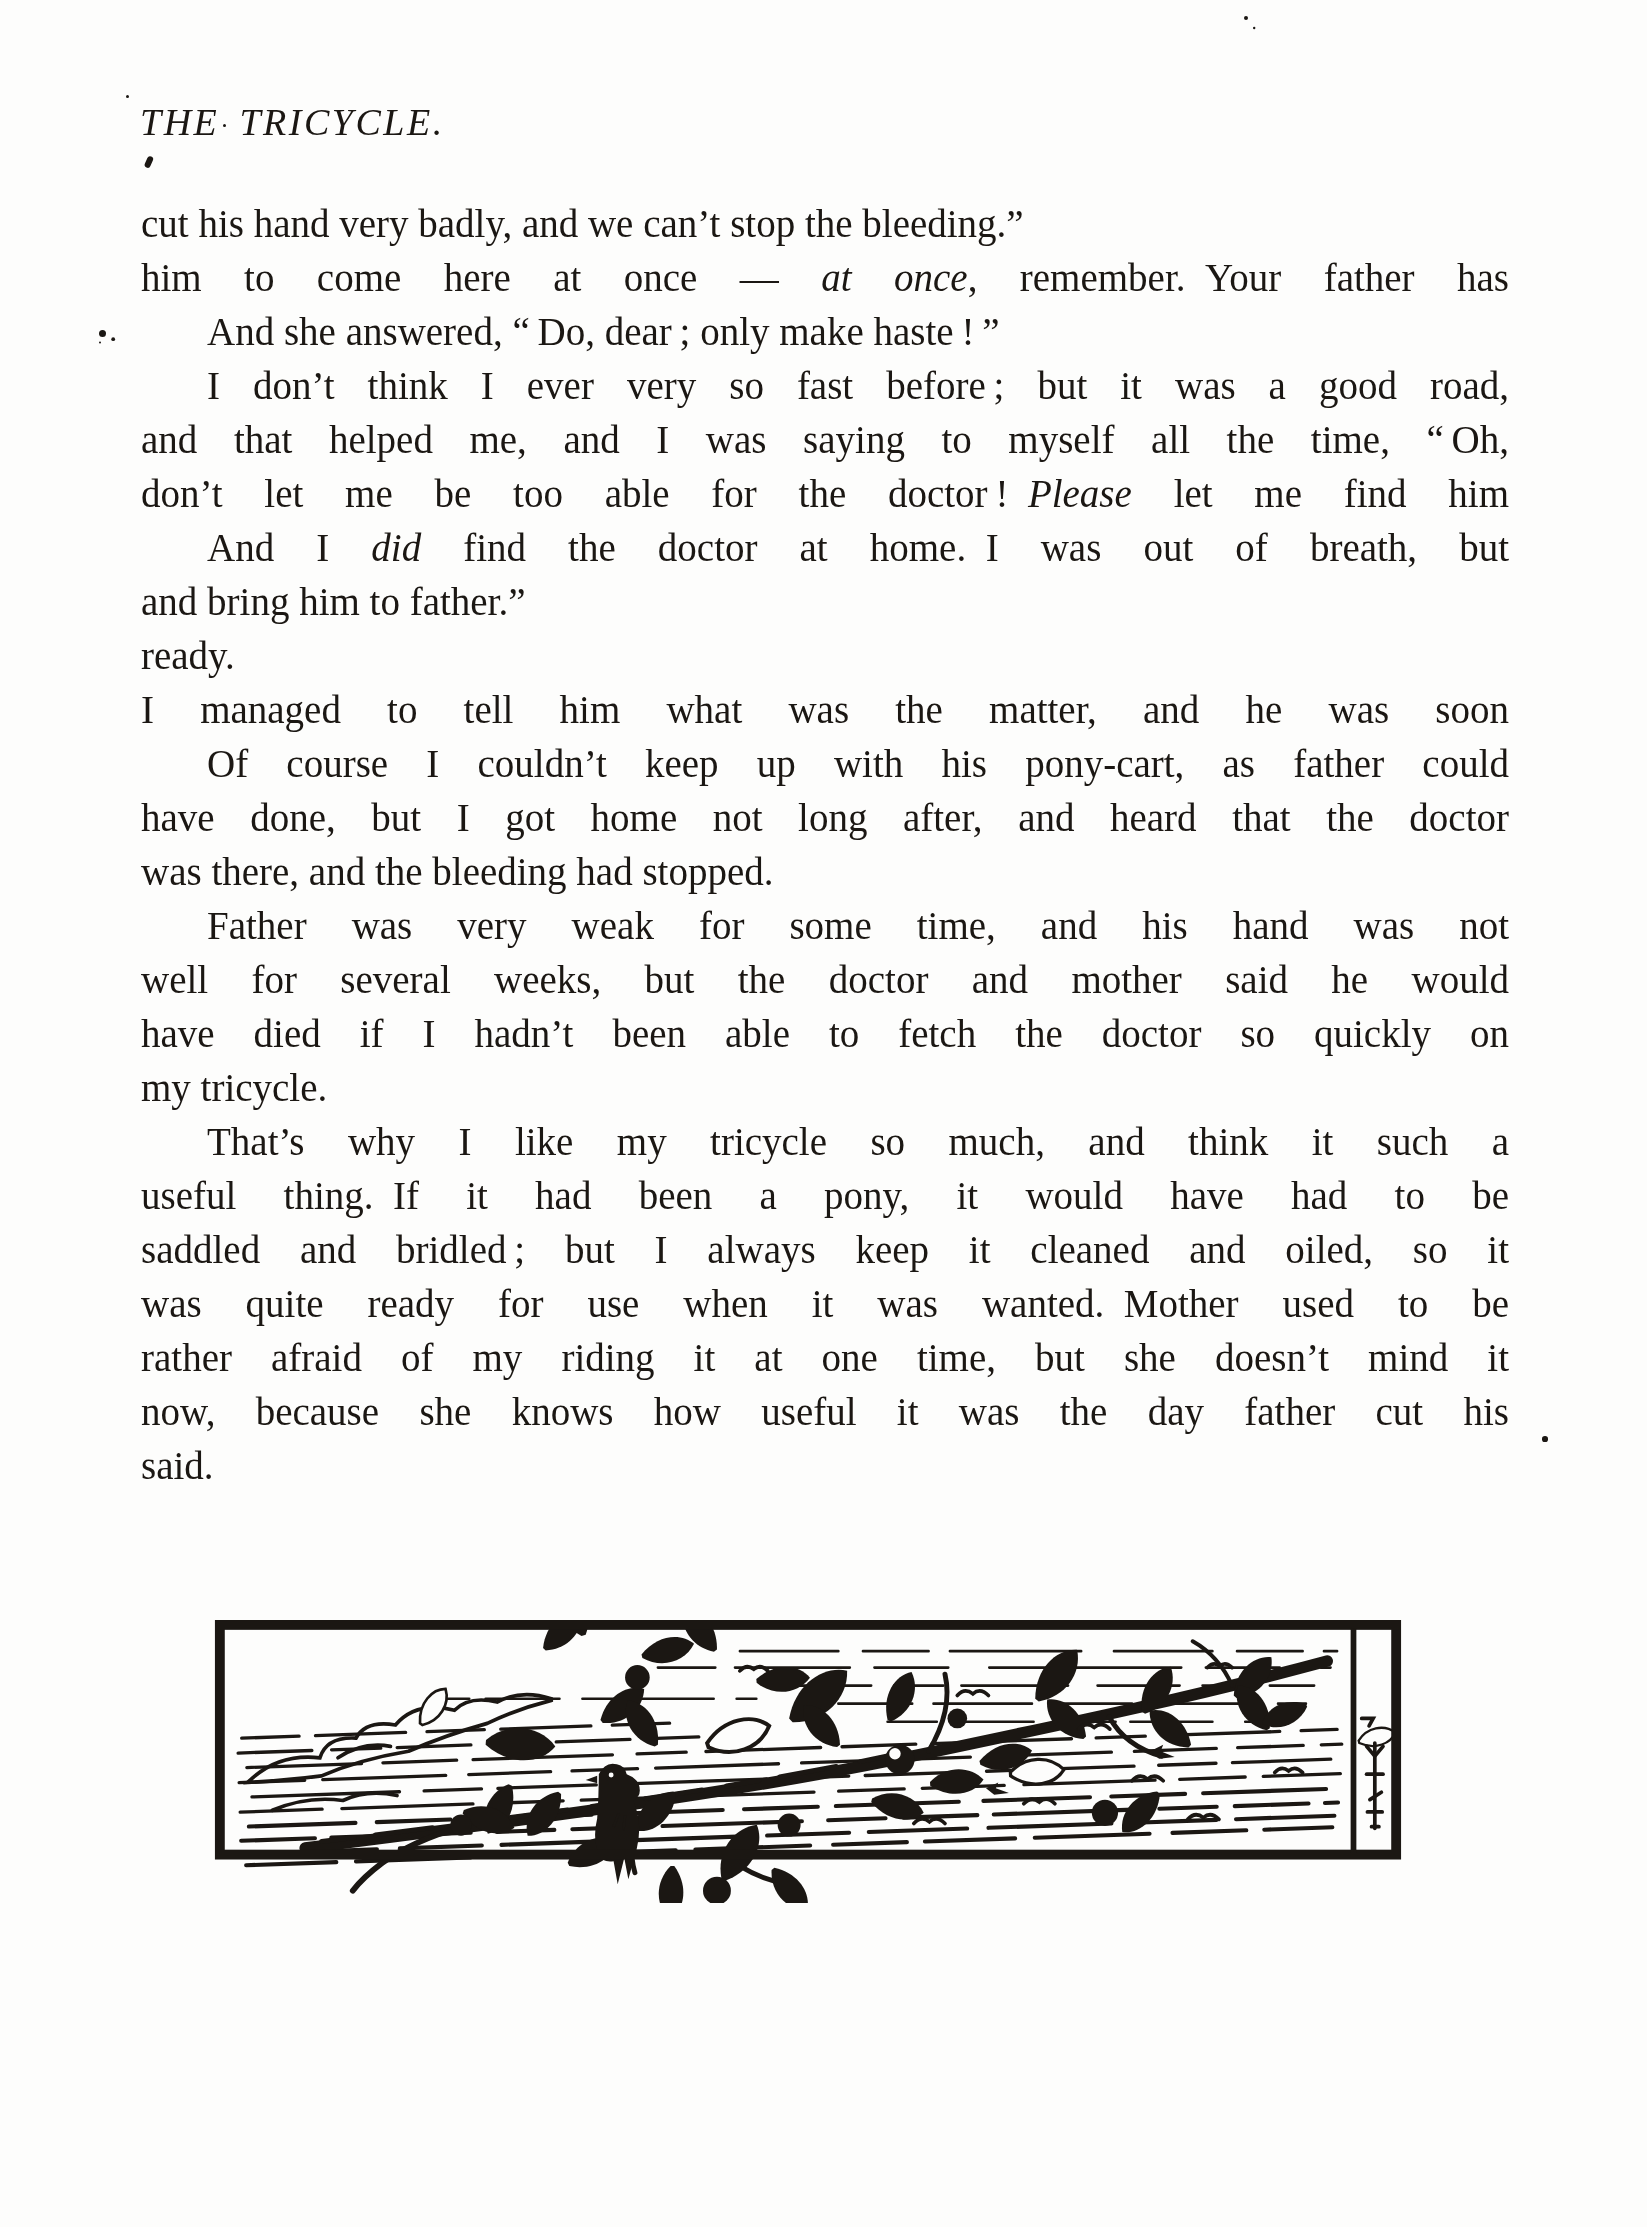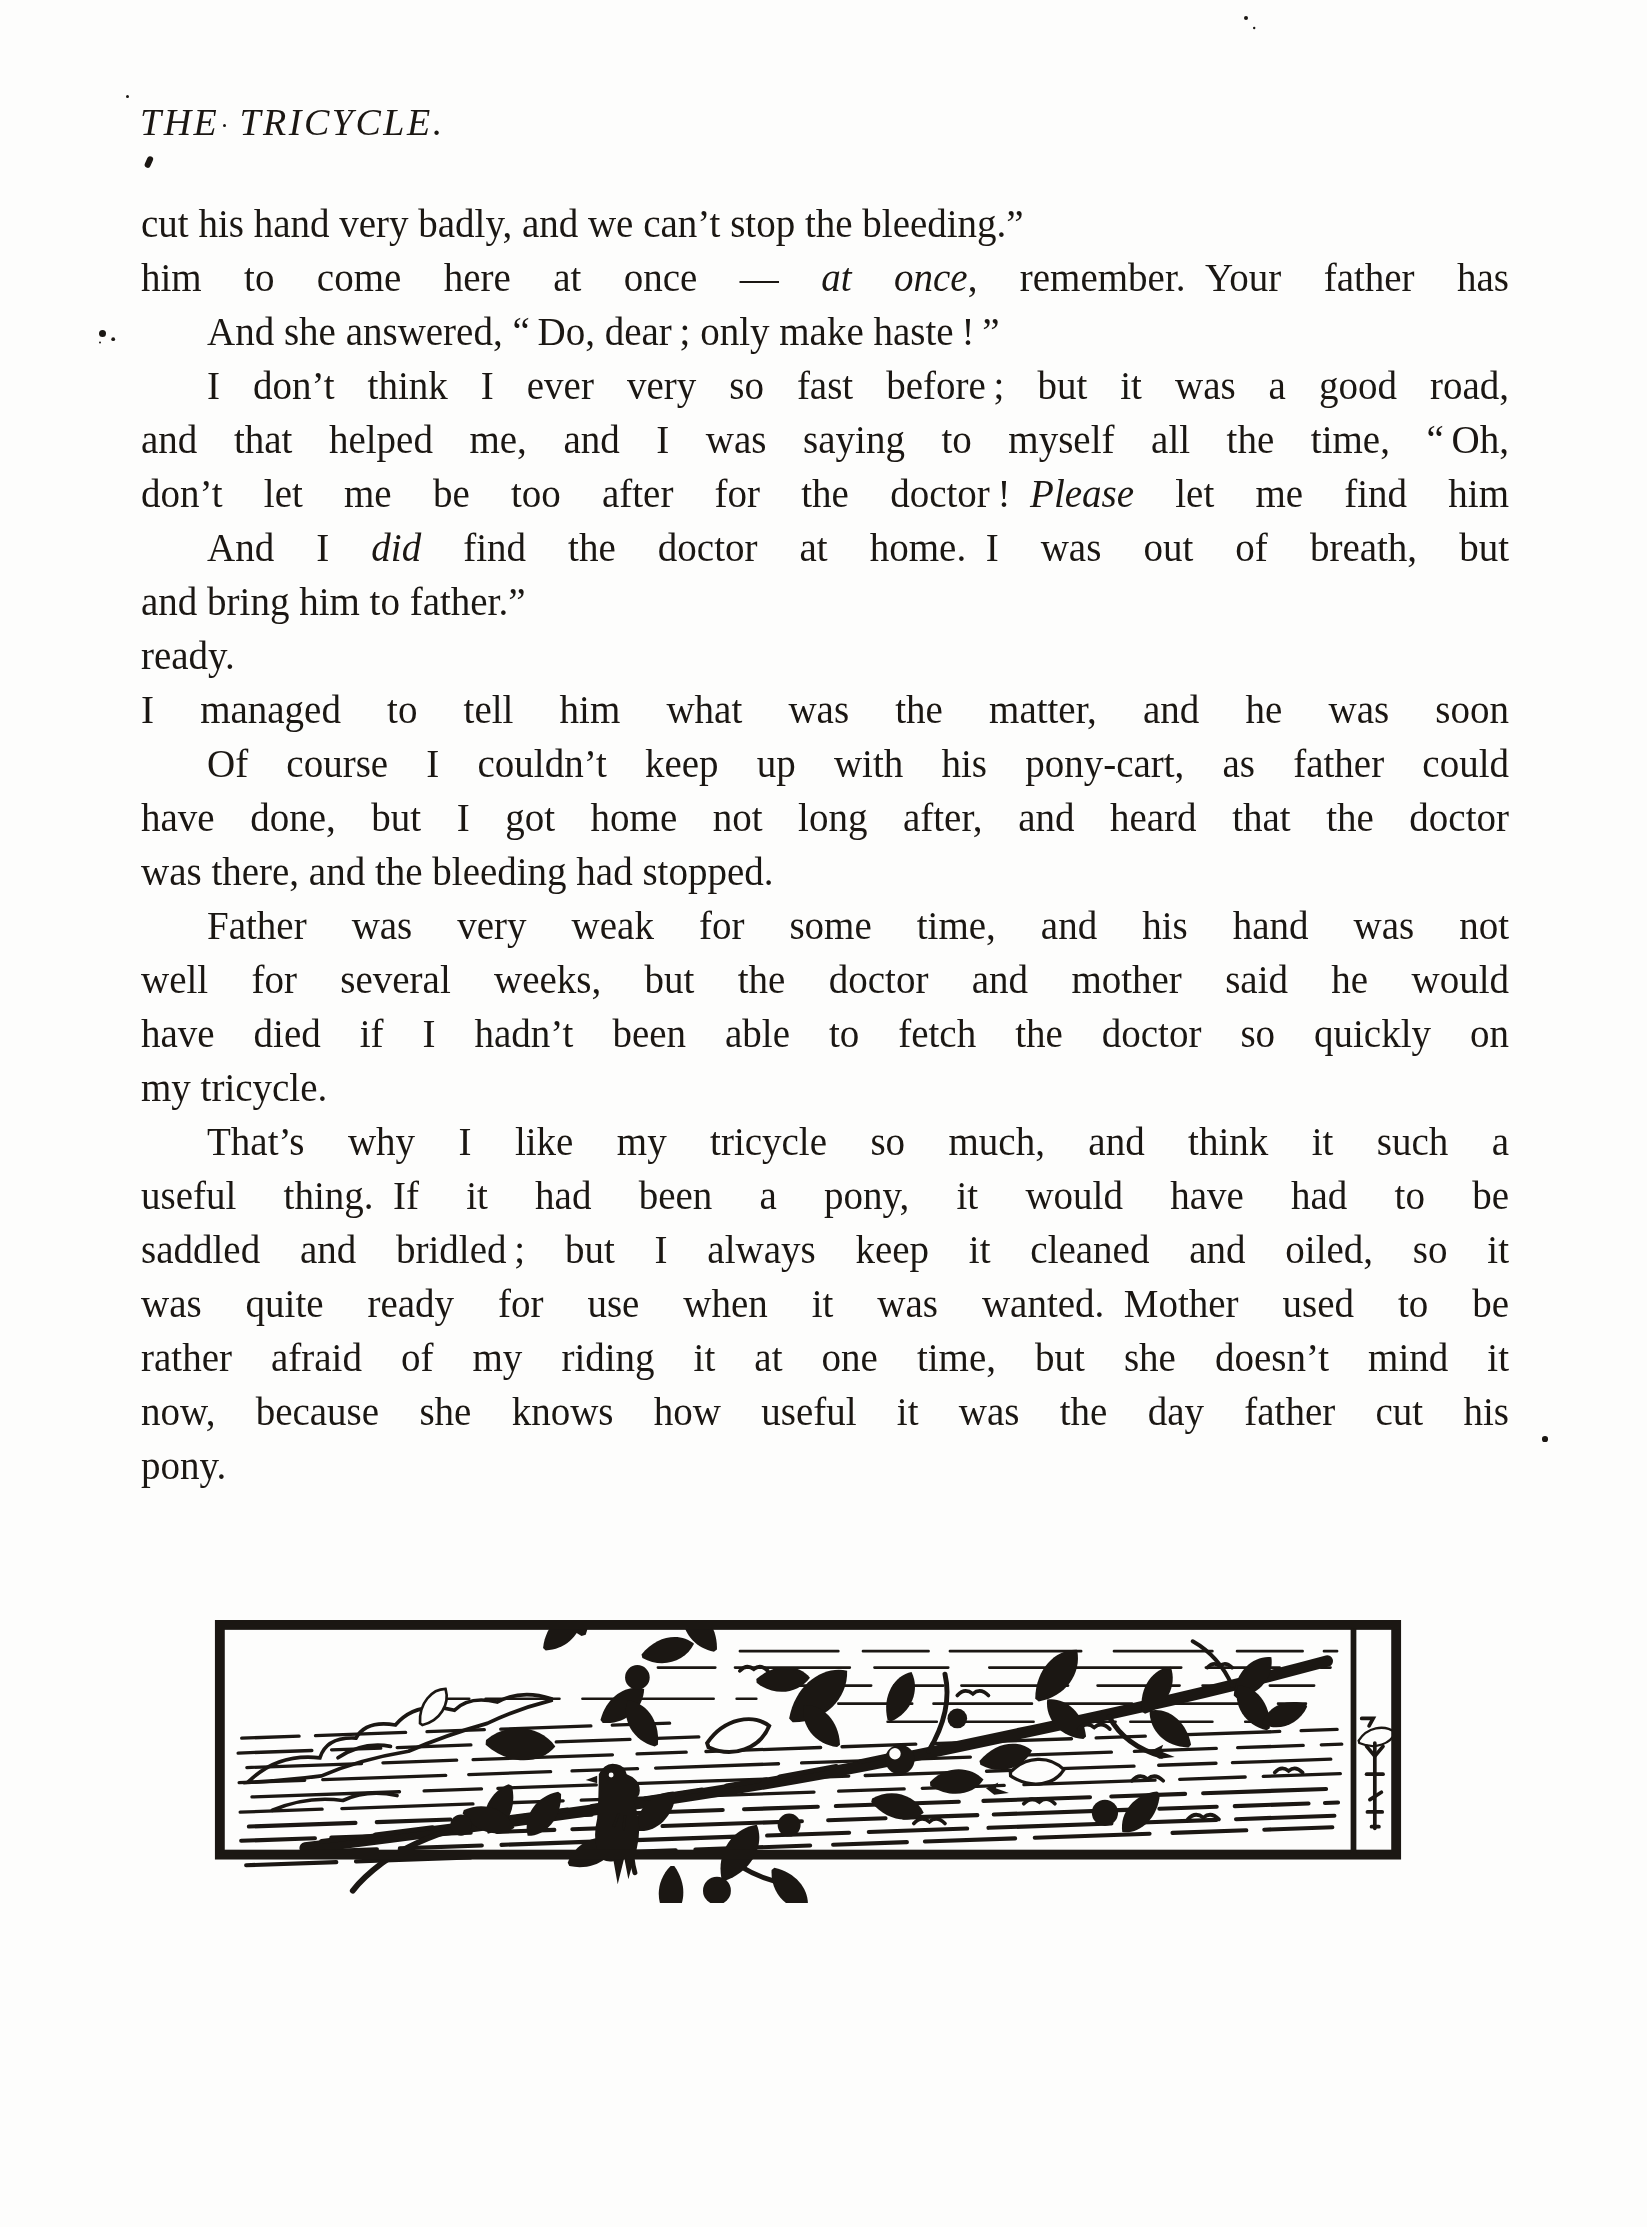--- a/index.html
+++ b/index.html
@@ -51,39 +51,39 @@
 <div class="page">
 
   <div class="running-head">THE TRICYCLE.</div>
 
   <div class="story">
       <div class="line"><span>cut his hand very badly, and we can’t stop the bleeding.”</span></div>
       <div class="line j"><span>him to come here at once — </span><span class="it">at once</span><span>, remember. Your father has</span></div>
       <div class="line indent"><span>And she answered, “ Do, dear ; only make haste ! ”</span></div>
       <div class="line j indent"><span>I don’t think I ever very so fast before ; but it was a good road,</span></div>
       <div class="line j"><span>and that helped me, and I was saying to myself all the time, “ Oh,</span></div>
-      <div class="line j"><span>don’t let me be too after for the doctor ! </span><span class="it">Please</span><span> let me find him</span></div>
+      <div class="line j"><span>don’t let me be too able for the doctor ! </span><span class="it">Please</span><span> let me find him</span></div>
       <div class="line j indent"><span>And I </span><span class="it">did</span><span> find the doctor at home. I was out of breath, but</span></div>
       <div class="line"><span>and bring him to father.”</span></div>
       <div class="line"><span>ready.</span></div>
       <div class="line j"><span>I managed to tell him what was the matter, and he was soon</span></div>
       <div class="line j indent"><span>Of course I couldn’t keep up with his pony-cart, as father could</span></div>
       <div class="line j"><span>have done, but I got home not long after, and heard that the doctor</span></div>
       <div class="line"><span>was there, and the bleeding had stopped.</span></div>
       <div class="line j indent"><span>Father was very weak for some time, and his hand was not</span></div>
       <div class="line j"><span>well for several weeks, but the doctor and mother said he would</span></div>
       <div class="line j"><span>have died if I hadn’t been able to fetch the doctor so quickly on</span></div>
       <div class="line"><span>my tricycle.</span></div>
       <div class="line j indent"><span>That’s why I like my tricycle so much, and think it such a</span></div>
       <div class="line j"><span>useful thing. If it had been a pony, it would have had to be</span></div>
       <div class="line j"><span>saddled and bridled ; but I always keep it cleaned and oiled, so it</span></div>
       <div class="line j"><span>was quite ready for use when it was wanted. Mother used to be</span></div>
       <div class="line j"><span>rather afraid of my riding it at one time, but she doesn’t mind it</span></div>
       <div class="line j"><span>now, because she knows how useful it was the day father cut his</span></div>
-      <div class="line"><span>pony.</span></div>
+      <div class="line"><span>said.</span></div>
     </div>
 
   <div class="speck" id="speck-comma"></div>
   <div class="speck" id="speck-cluster"></div>
   <div class="speck" id="speck-dot-a"></div>
   <div class="speck" id="speck-dot-b"></div>
   <div class="speck" id="speck-colon"></div>
   <div class="speck" id="speck-after-it"></div>
 
   <div class="figure-wrap">

